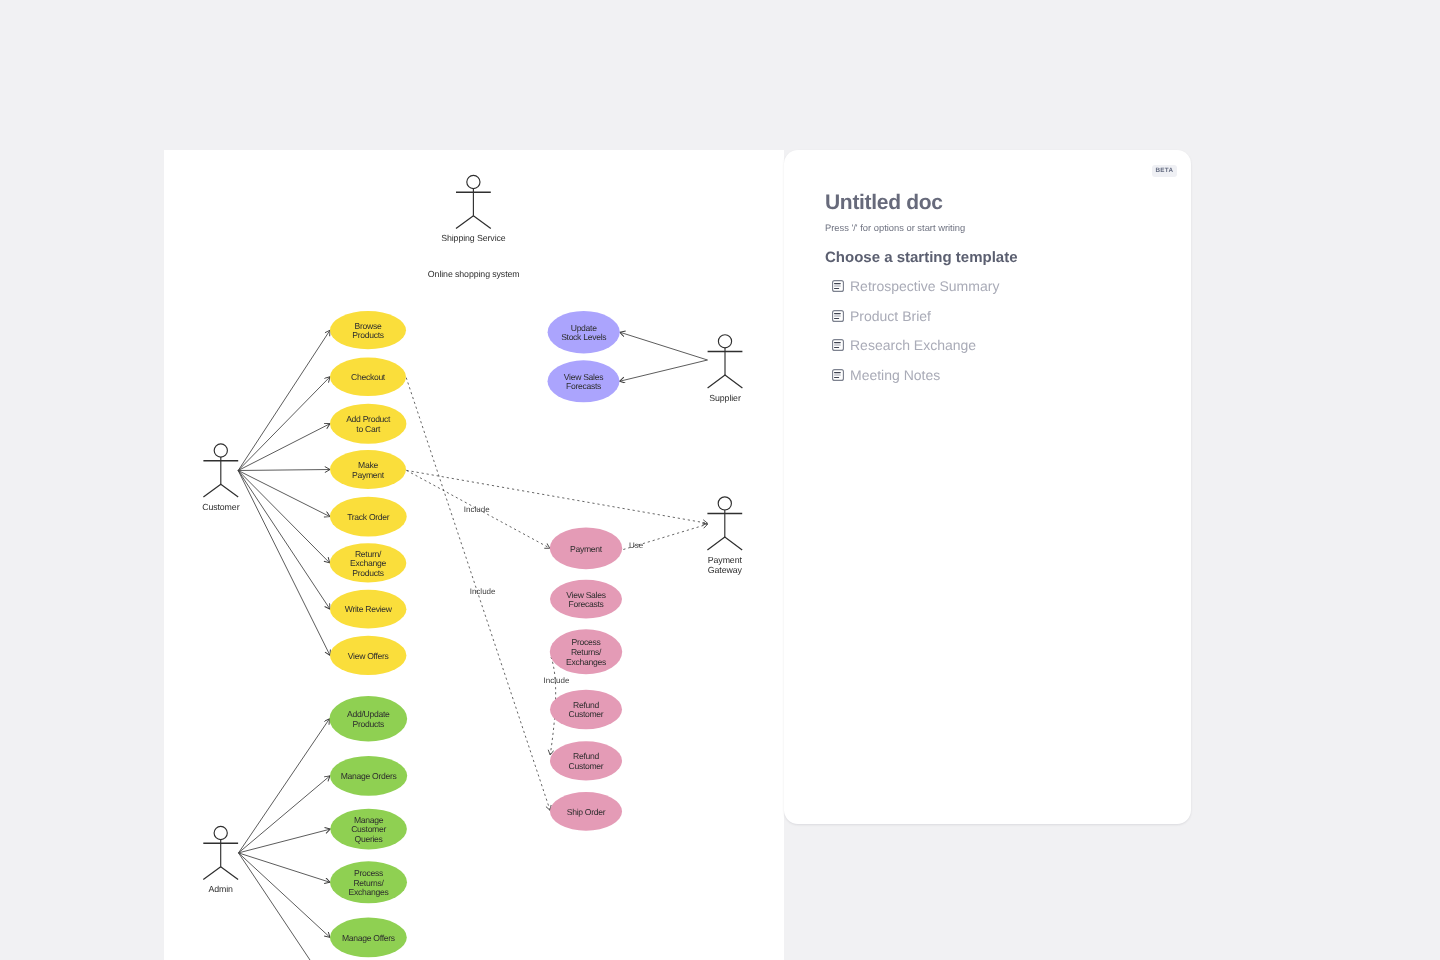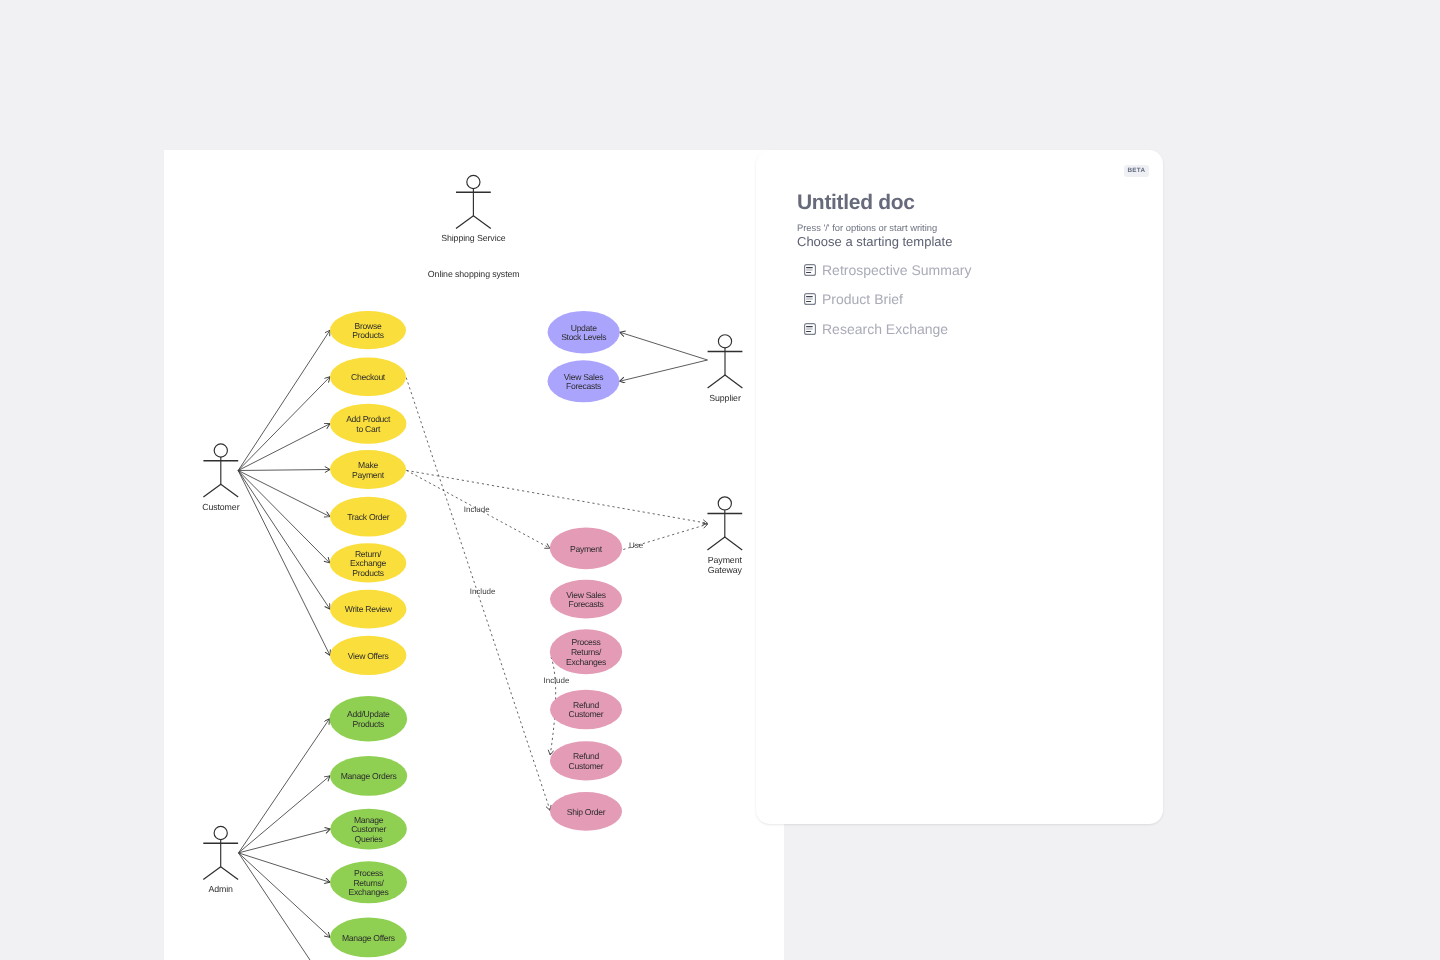--- a/index.html
+++ b/index.html
@@ -2,30 +2,30 @@
 <html><head>
 <meta charset="utf-8">
 <style>
   html,body{margin:0;padding:0;}
   *{-webkit-font-smoothing:antialiased;text-rendering:geometricPrecision;}
   body{width:1440px;height:960px;background:#f1f1f3;
        font-family:"Liberation Sans",sans-serif;overflow:hidden;position:relative;}
   #canvas-panel{position:absolute;left:164px;top:150px;width:620px;height:810px;
        background:#ffffff;overflow:hidden;}
   #canvas-svg{position:absolute;left:0;top:0;}
-  #doc-panel{position:absolute;left:756px;top:150px;width:407px;height:674px;
+  #doc-panel{position:absolute;left:784px;top:150px;width:407px;height:674px;
        background:#ffffff;border-radius:14px;
        box-shadow:0 1px 3px rgba(16,24,40,0.06), 0 1px 2px rgba(16,24,40,0.04);}
   .beta-badge{position:absolute;right:14px;top:15px;background:#eff0f4;color:#646b80;
        font-size:6.3px;font-weight:bold;letter-spacing:0.35px;padding:3px 3.5px 3.2px 3.5px;border-radius:3px;line-height:1;}
   .doc-body{position:absolute;left:41px;top:41px;right:30px;}
   .tpl-list .tpl-item{padding-left:7px;}
   .doc-title{font-size:21px;font-weight:bold;color:#676a7b;letter-spacing:-0.3px;line-height:1.15;margin:0;}
   .doc-placeholder{font-size:9.35px;color:#6e7280;margin-top:7px;line-height:1.3;}
-  .tpl-heading{font-size:13px;font-weight:normal;color:#5b5f70;margin-top:0;line-height:1.3;}
+  .tpl-heading{font-size:15px;font-weight:bold;color:#5b5f70;margin-top:14px;line-height:1.3;}
   .tpl-list{margin-top:9.6px;}
   .tpl-item{display:flex;align-items:center;height:18px;margin-bottom:11.4px;cursor:pointer;}
   .tpl-icon{width:12px;height:12px;flex:0 0 12px;margin-right:6px;display:block;}
   .tpl-label{font-size:14px;color:#a9abb7;line-height:1;}
   .uc-text{font-size:8.6px;letter-spacing:-0.3px;fill:#2e2e2e;text-anchor:middle;
        font-family:"Liberation Sans",sans-serif;}
   .actor-text{font-size:8.8px;letter-spacing:-0.1px;fill:#2e2e2e;text-anchor:middle;
        font-family:"Liberation Sans",sans-serif;}
   .edge-text{font-size:8.0px;fill:#3a3a3a;text-anchor:middle;
        font-family:"Liberation Sans",sans-serif;}
@@ -250,15 +250,24 @@
         </div>
         <div class="tpl-item">
           <svg class="tpl-icon" viewBox="0 0 12 12">
             <rect x="0.58" y="0.58" width="10.84" height="10.84" rx="2" fill="none" stroke="#7d828f" stroke-width="1.16"></rect>
             <path d="M2.5 3.6 H8.3" stroke="#3e4250" stroke-width="1.05" stroke-linecap="round"></path>
             <path d="M2.5 6.05 H8.3" stroke="#9da2ae" stroke-width="1.05" stroke-linecap="round"></path>
             <path d="M2.5 8.5 H6.7" stroke="#3e4250" stroke-width="1.05" stroke-linecap="round"></path>
           </svg>
           <span class="tpl-label">Research Exchange</span>
         </div>
+        <div class="tpl-item">
+          <svg class="tpl-icon" viewBox="0 0 12 12">
+            <rect x="0.58" y="0.58" width="10.84" height="10.84" rx="2" fill="none" stroke="#7d828f" stroke-width="1.16"></rect>
+            <path d="M2.5 3.6 H8.3" stroke="#3e4250" stroke-width="1.05" stroke-linecap="round"></path>
+            <path d="M2.5 6.05 H8.3" stroke="#9da2ae" stroke-width="1.05" stroke-linecap="round"></path>
+            <path d="M2.5 8.5 H6.7" stroke="#3e4250" stroke-width="1.05" stroke-linecap="round"></path>
+          </svg>
+          <span class="tpl-label">Meeting Notes</span>
+        </div>
       </div>
   </div>
 </div>
 
 </body></html>

